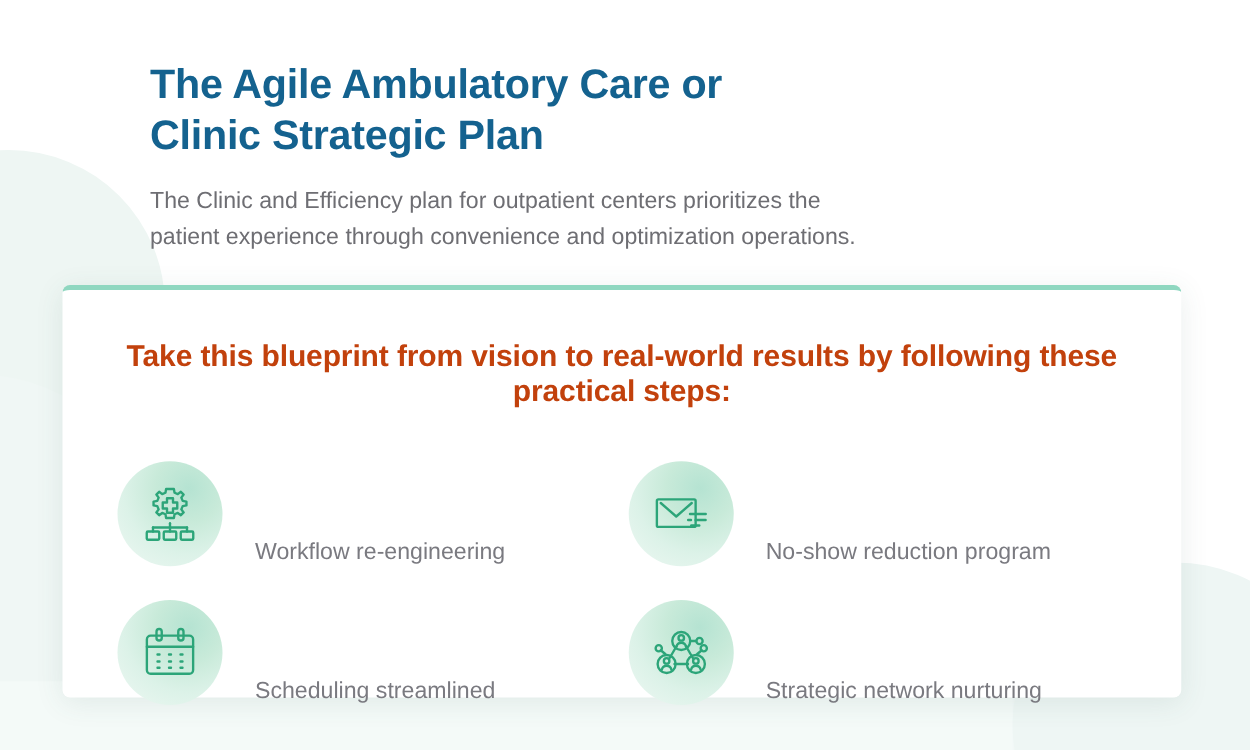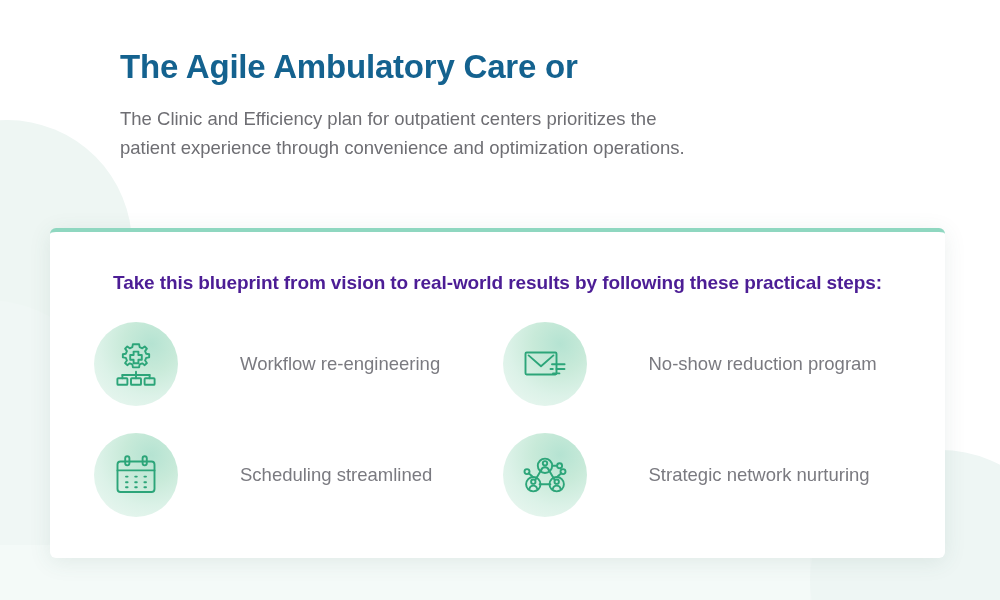--- a/index.html
+++ b/index.html
@@ -103,42 +103,41 @@
     top: 228px;
     width: 895px;
     height: 330px;
     background: #ffffff;
     border-radius: 6px;
     border-top: 4px solid #8fd7c0;
     box-shadow: 0 4px 22px rgba(60, 100, 90, 0.10);
     box-sizing: border-box;
   }
   #card-heading {
-    color: #4c1d95;
-    font-size: 19px;
+    color: #c2410c;
+    font-size: 24px;
     font-weight: bold;
     text-align: center;
     margin-top: 40px;
     letter-spacing: -0.1px;
   }
 
   
   #steps-grid {
     display: grid;
     grid-template-columns: 1fr 1fr;
     grid-template-rows: auto auto;
     margin-top: 14px;
     padding: 0 34px 0 44px;
     box-sizing: border-box;
   }
   .step-item {
     display: flex;
-    align-items: center;
+    align-items: flex-end;
     height: 111px;
-    gap: 36px;
   }
   .step-icon-badge {
     width: 84px;
     height: 84px;
     border-radius: 50%;
     flex: 0 0 84px;
     display: flex;
     align-items: center;
     justify-content: center;
     background: radial-gradient(circle at 68% 26%, #b5e3d2 0%, #c8ead9 32%, #dcf2e8 62%, #eef8f3 100%);
@@ -160,20 +159,21 @@
   <div class="blob blob-left-top"></div>
   <div class="blob blob-left-bottom"></div>
   <div class="blob blob-bottom-band"></div>
   <div class="blob blob-right-strip"></div>
   <div class="blob blob-right-bottom"></div>
 </div>
 
 <div id="header">
   <h1 id="page-title">
     <span class="title-line">The Agile Ambulatory Care or</span>
+    <span class="title-line">Clinic Strategic Plan</span>
   </h1>
   <p id="page-subtitle">
     <span class="sub-line">The Clinic and Efficiency plan for outpatient centers prioritizes the</span>
     <span class="sub-line">patient experience through convenience and optimization operations.</span>
   </p>
 </div>
 
 <div id="steps-card">
 
   <div id="card-heading">Take this blueprint from vision to real-world results by following these practical steps:</div>

